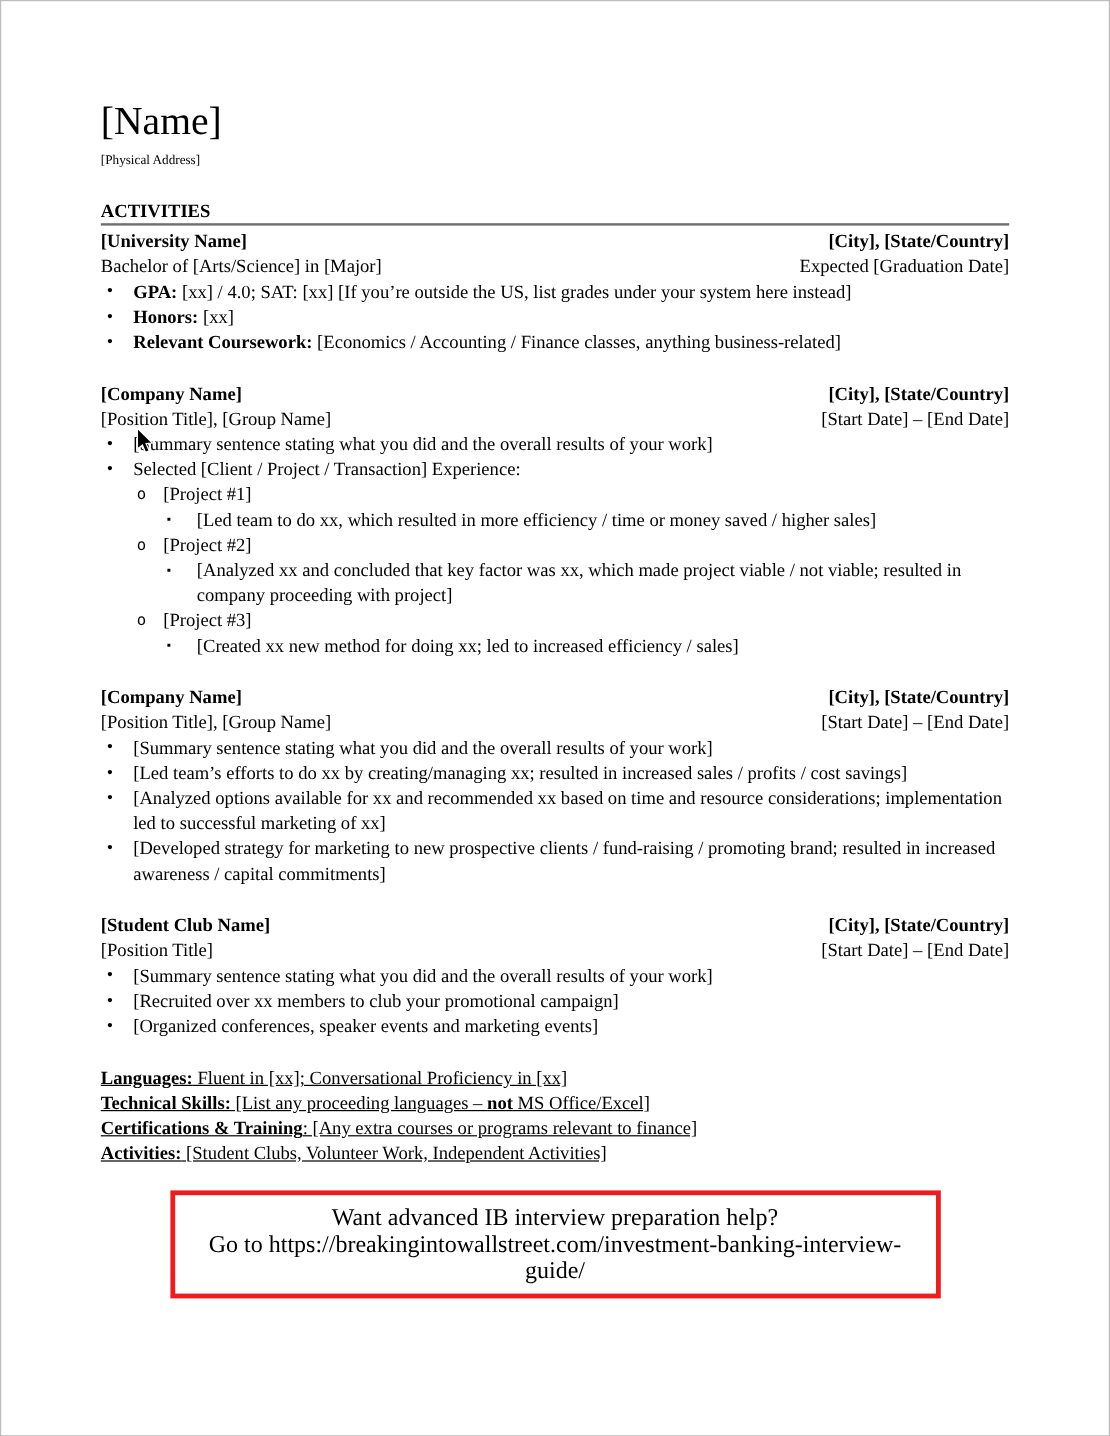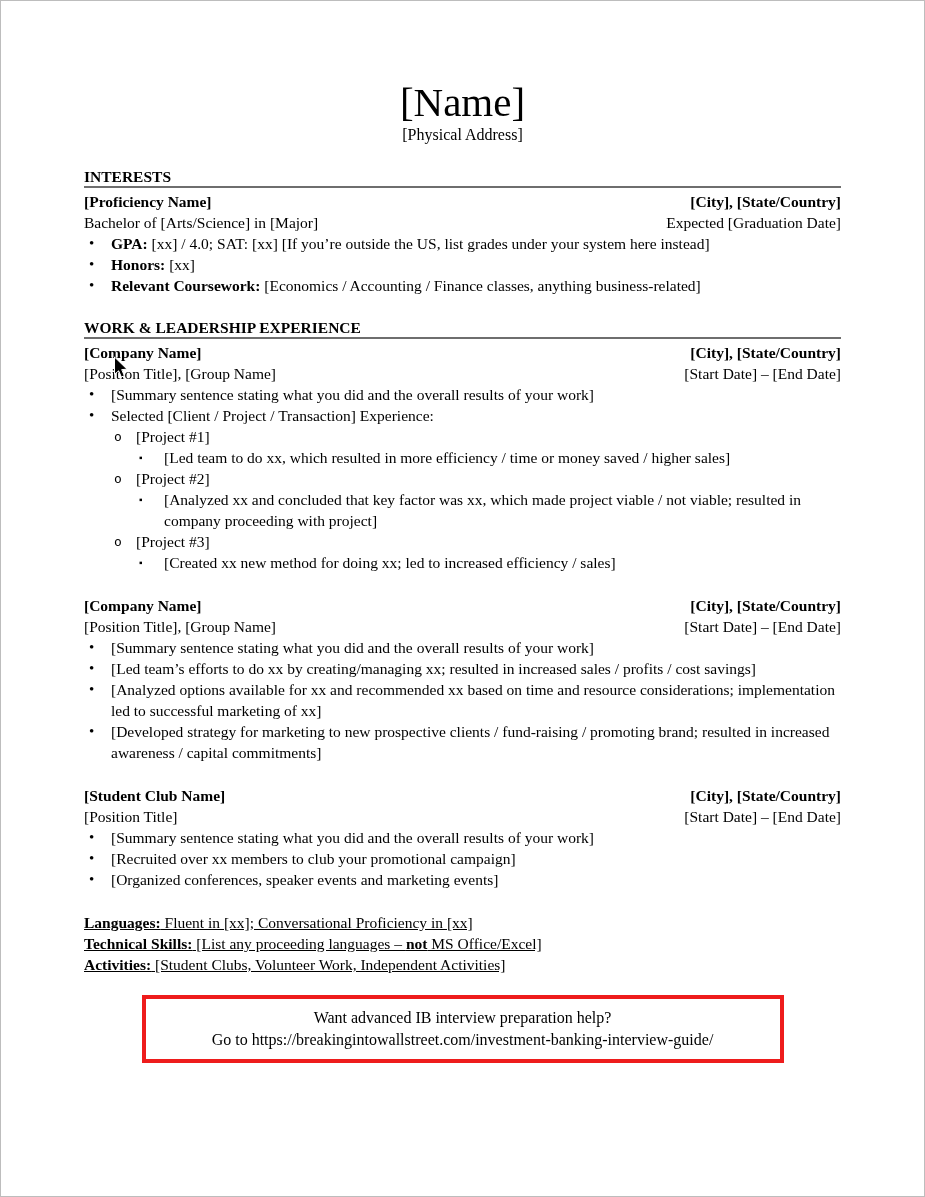--- a/index.html
+++ b/index.html
@@ -13,22 +13,22 @@
   .page {
     position: relative;
     width: 925px; height: 1197px;
     background: #ffffff;
     box-sizing: border-box;
     border: 1px solid #bdbdbd;
     overflow: hidden;
   }
   .content { padding: 0 83px; }
 
-  .name { text-align: center; padding-top: 83px; font-size: 41px; line-height: 37px; }
-  .center-line { text-align: center; font-size: 16px; line-height: 21px; }
+  .name { padding-top: 83px; font-size: 33px; line-height: 37px; }
+  .center-line { font-size: 11px; line-height: 21px; }
   .addr { margin-top: 3px; }
 
   .sec { margin-top: 22px; }
   .sec-heading {
     font-weight: bold;
     font-size: 15.5px;
     line-height: 19px;
     border-bottom: 2px solid #6e6e6e;
     margin-bottom: 3px;
   }
@@ -51,39 +51,39 @@
 
   .skills-line { line-height: 21px; text-decoration: underline; }
 
   .promo {
     box-sizing: border-box;
     width: 642px;
     margin: 20px auto 0;
     border: 4px solid #ee1c1c;
     padding: 8px 6px;
     text-align: center;
-    font-size: 16px;
+    font-size: 20px;
     line-height: 22px;
   }
 
   .cursor { position: absolute; left: 112px; top: 355px; width: 15px; height: 24px; }
 </style>
 </head>
 <body>
 
 <div class="page">
   <div class="content">
 
     <div class="name">[Name]</div>
     <div class="center-line addr">[Physical Address]</div>
 
     <div class="sec">
-      <div class="sec-heading">INTERESTS</div>
+      <div class="sec-heading">ACTIVITIES</div>
       <div class="row2col">
-        <span class="bold">[Proficiency Name]</span>
+        <span class="bold">[University Name]</span>
         <span class="bold">[City], [State/Country]</span>
       </div>
       <div class="row2col">
         <span class="ital">Bachelor of [Arts/Science] in [Major]</span>
         <span>Expected [Graduation Date]</span>
       </div>
       <div class="b b1">
         <span class="m">•</span>
         <span class="t"><b>GPA:</b><span> [xx] / 4.0; SAT: [xx] [If you’re outside the US, list grades under your system here instead]</span></span>
       </div>
@@ -91,21 +91,20 @@
         <span class="m">•</span>
         <span class="t"><b>Honors:</b><span> [xx]</span></span>
       </div>
       <div class="b b1">
         <span class="m">•</span>
         <span class="t"><b>Relevant Coursework:</b><span> [Economics / Accounting / Finance classes, anything business-related]</span></span>
       </div>
     </div>
 
     <div class="sec">
-      <div class="sec-heading">WORK &amp; LEADERSHIP EXPERIENCE</div>
 
       <div class="entry">
         <div class="row2col">
           <span class="bold">[Company Name]</span>
           <span class="bold">[City], [State/Country]</span>
         </div>
         <div class="row2col">
           <span class="ital">[Position Title], [Group Name]</span>
           <span>[Start Date] – [End Date]</span>
         </div>
@@ -190,20 +189,21 @@
         <div class="b b1">
             <span class="m">•</span>
             <span class="t">[Organized conferences, speaker events and marketing events]</span>
           </div>
       </div>
     </div>
 
     <div class="sec">
       <div class="skills-line"><b>Languages:</b><span> Fluent in [xx]; Conversational Proficiency in [xx]</span><b></b><span></span></div>
       <div class="skills-line"><b>Technical Skills:</b><span> [List any proceeding languages – </span><b>not</b><span> MS Office/Excel]</span></div>
+      <div class="skills-line"><b>Certifications &amp; Training</b><span>: [Any extra courses or programs relevant to finance]</span><b></b><span></span></div>
       <div class="skills-line"><b>Activities:</b><span> [Student Clubs, Volunteer Work, Independent Activities]</span><b></b><span></span></div>
     </div>
 
     <div class="promo">
       <div><span>Want </span><span class="ital">advanced</span><span> IB interview preparation help?</span></div>
       <div>Go to https://breakingintowallstreet.com/investment-banking-interview-guide/</div>
     </div>
 
   </div>
 

